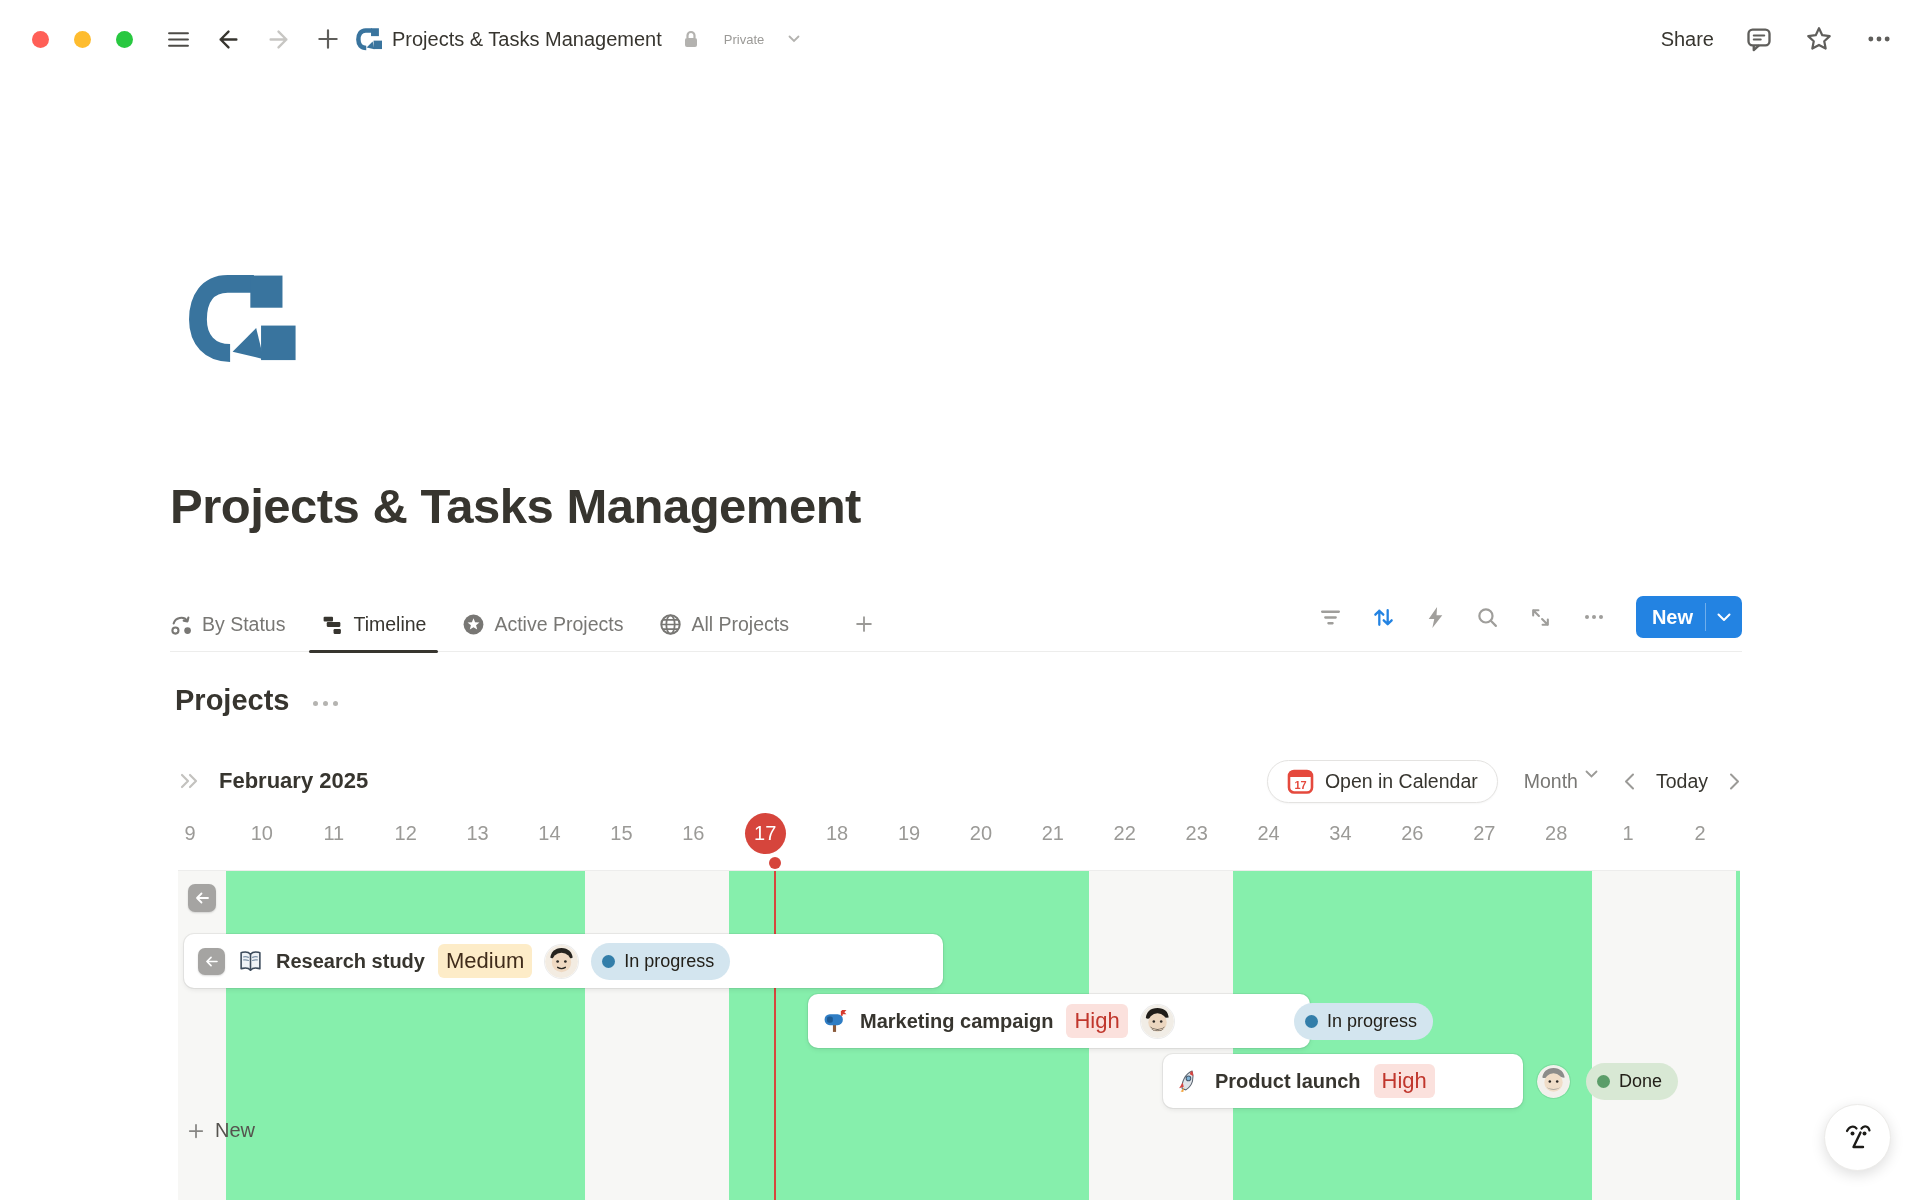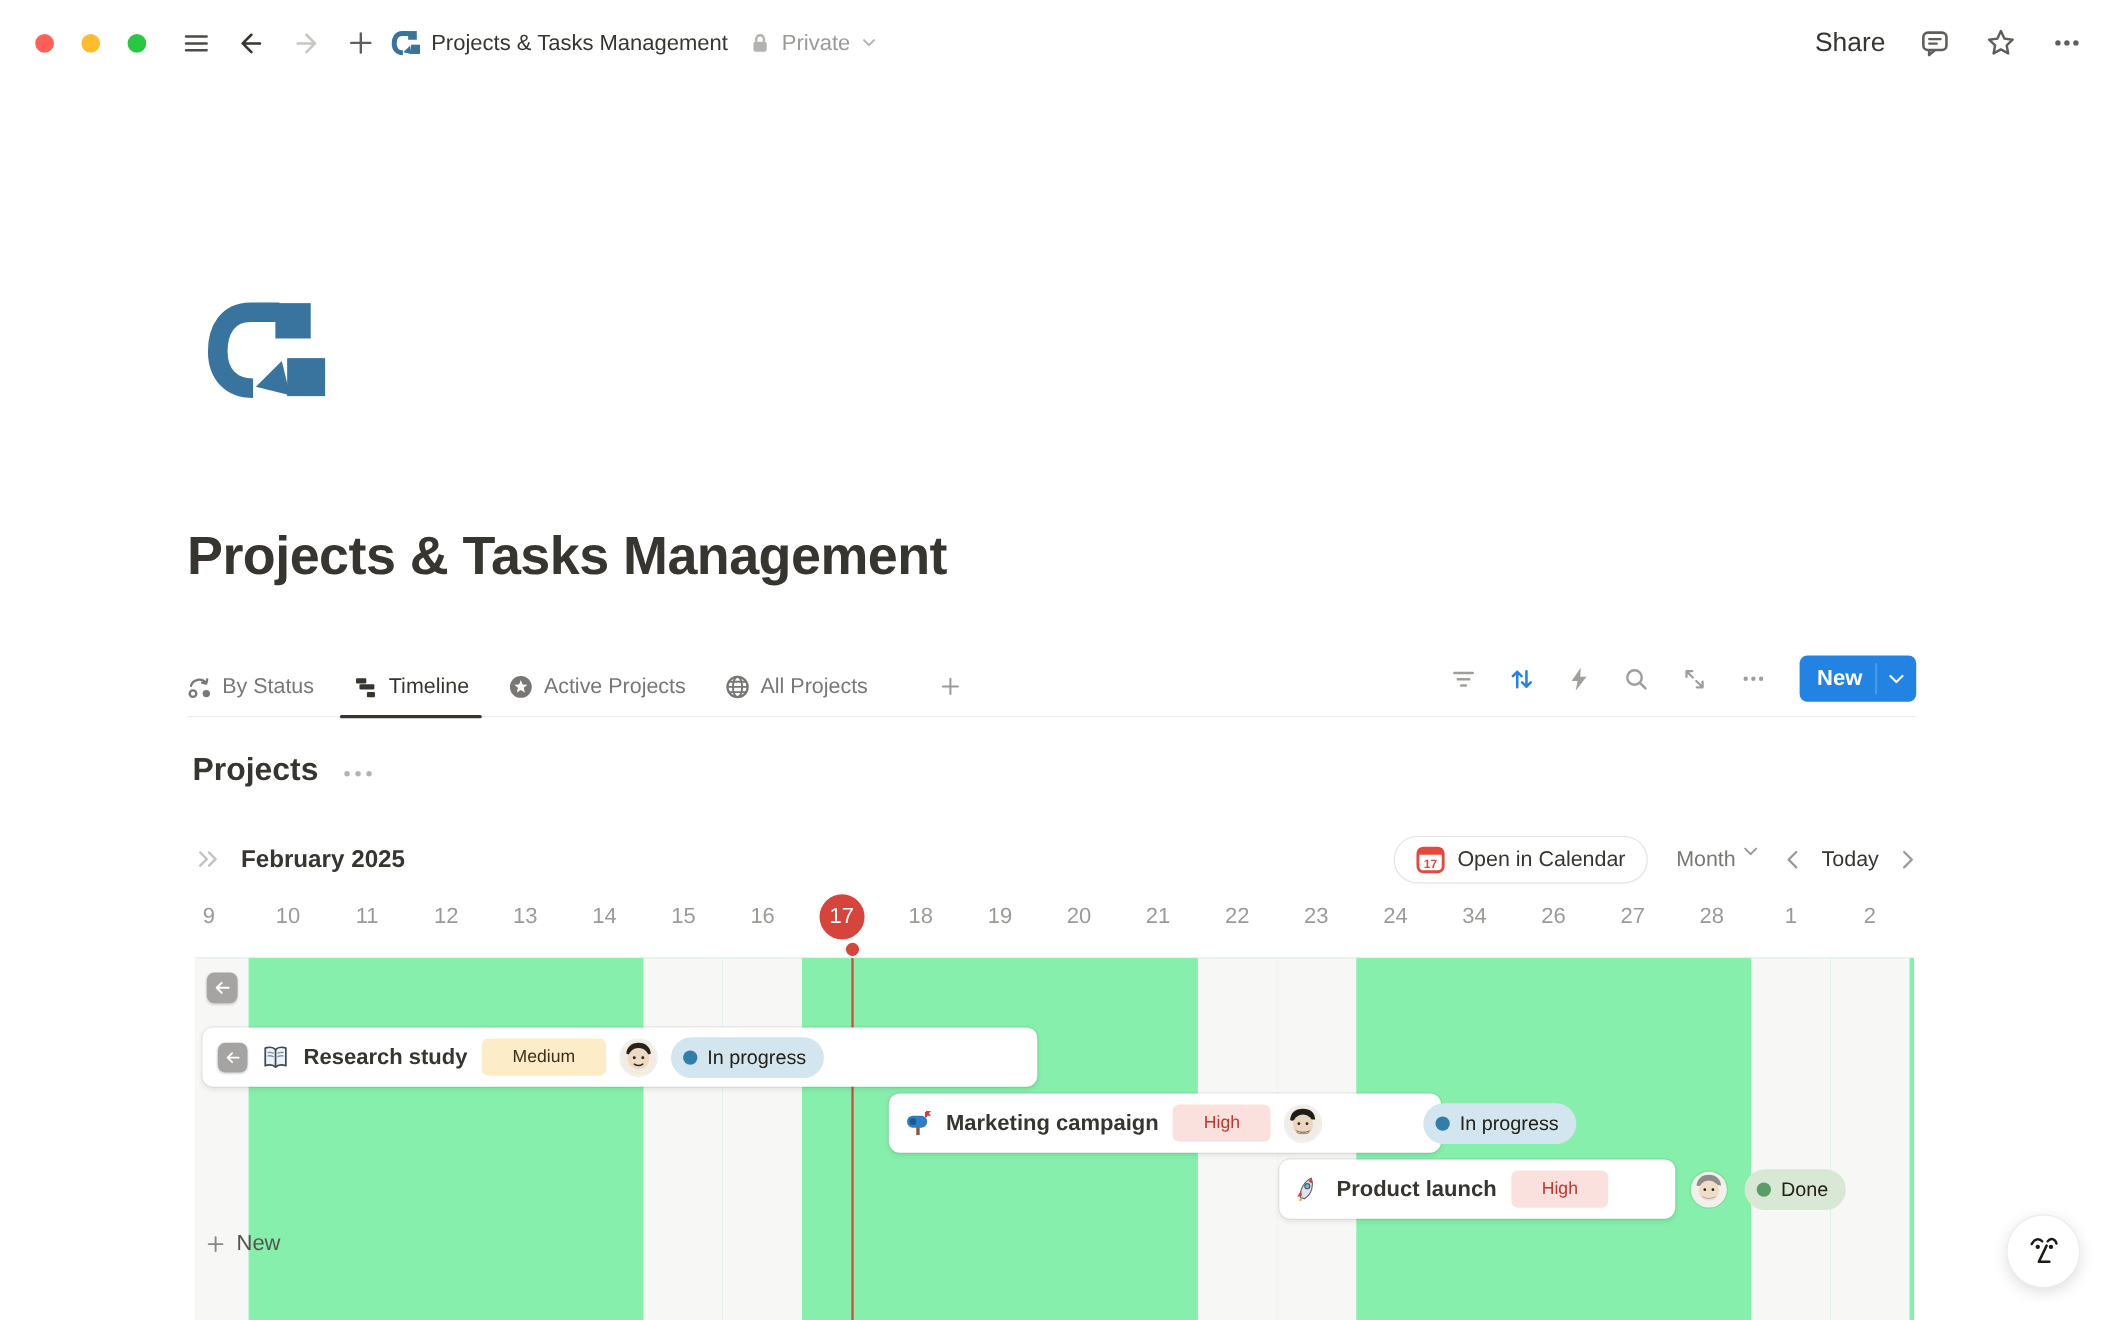--- a/index.html
+++ b/index.html
@@ -14,23 +14,23 @@
   #app{position:relative;width:1920px;height:1200px;background:#fff}
 
   
   .topbar{position:absolute;left:0;top:0;width:100%;height:78px;display:flex;align-items:center;padding:0 26px}
   .lights{display:flex;gap:25px;margin-left:6px}
   .light{width:17px;height:17px;border-radius:50%}
   .nav-ic{display:flex;align-items:center;justify-content:center;width:30px;height:30px;cursor:pointer}
   .left-cluster{display:flex;align-items:center;gap:20px;margin-left:30px}
   .doc-cluster{display:flex;align-items:center;gap:10px;margin-left:12px}
   .doc-title{font-size:20px;font-weight:500;color:var(--text-dark)}
-  .privacy{display:flex;align-items:center;gap:11px;margin-left:20px;color:var(--text-faint);font-size:20px}
+  .privacy{display:flex;align-items:center;gap:24px;margin-left:20px;color:var(--text-faint);font-size:13px}
   .right-cluster{margin-left:auto;display:flex;align-items:center;gap:30px}
-  .share{font-size:24px;color:var(--text-dark);cursor:pointer}
+  .share{font-size:20px;color:var(--text-dark);cursor:pointer}
 
   
   .hero-logo{position:absolute;left:184px;top:272px;width:116px;height:100px}
   .hero-title{position:absolute;left:170px;top:478px;font-size:49px;font-weight:700;letter-spacing:-.5px;color:var(--text-dark)}
 
   
   .tabsbar{position:absolute;left:170px;top:596px;width:1572px;height:56px;display:flex;align-items:flex-start;border-bottom:1px solid var(--divider)}
   .tabs{display:flex;align-items:center;gap:36px}
   .tab{position:relative;display:flex;align-items:center;gap:9px;font-size:19.5px;font-weight:500;color:var(--text-gray);height:56px;cursor:pointer}
   .tab.active{color:var(--text-dark);font-weight:400}
@@ -67,21 +67,21 @@
   .now-dot{position:absolute;left:769px;top:857px;width:12px;height:12px;border-radius:50%;background:var(--today-red);z-index:5}
 
   
   .grid{position:absolute;left:178px;top:870px;width:1562px;height:356px;border-top:1px solid var(--divider);border-bottom:1px solid var(--divider);overflow:hidden;background:#86efac}
   .weekend{position:absolute;top:0;height:100%;width:71.91px;background:var(--weekend);z-index:1}
   .now-line{position:absolute;left:596px;top:0;width:2px;height:100%;background:var(--today-red);z-index:2}
   .g-row{position:absolute;z-index:3;display:flex;align-items:center}
   .jump-btn{width:28px;height:28px;border-radius:7px;background:#a5a4a2;color:#fff;display:flex;align-items:center;justify-content:center;cursor:pointer;box-shadow:0 1px 2px rgba(0,0,0,.15)}
   .card{display:flex;align-items:center;gap:13px;height:54px;background:#fff;border-radius:10px;box-shadow:0 0 0 1px rgba(15,15,15,.06),0 2px 5px rgba(15,15,15,.08);padding:0 14px;cursor:pointer}
   .card .title{font-size:20px;font-weight:600;color:var(--text-dark);white-space:nowrap}
-  .tag{height:34px;display:flex;align-items:center;padding:0 28px;border-radius:6px;font-size:16px;white-space:nowrap}
+  .tag{height:34px;display:flex;align-items:center;padding:0 8px;border-radius:6px;font-size:22px;white-space:nowrap}
   .tag.yellow{background:var(--tag-y-bg);color:var(--tag-y-tx)}
   .tag.red{background:var(--tag-r-bg);color:var(--tag-r-tx)}
   .pill{height:37px;display:flex;align-items:center;gap:9px;padding:0 16px 0 11px;border-radius:999px;font-size:18px;color:var(--pill-tx);white-space:nowrap;cursor:pointer}
   .pill .dot{width:13px;height:13px;border-radius:50%}
   .pill.blue{background:var(--pill-b-bg)}.pill.blue .dot{background:var(--pill-b-dot)}
   .pill.green{background:var(--pill-g-bg)}.pill.green .dot{background:var(--pill-g-dot)}
   .avatar{width:33px;height:33px;border-radius:50%;overflow:hidden;flex:none;box-shadow:0 0 0 1px rgba(0,0,0,.08)}
   .new-row{gap:9px;color:#55534e;font-size:20px;cursor:pointer}
 
   

